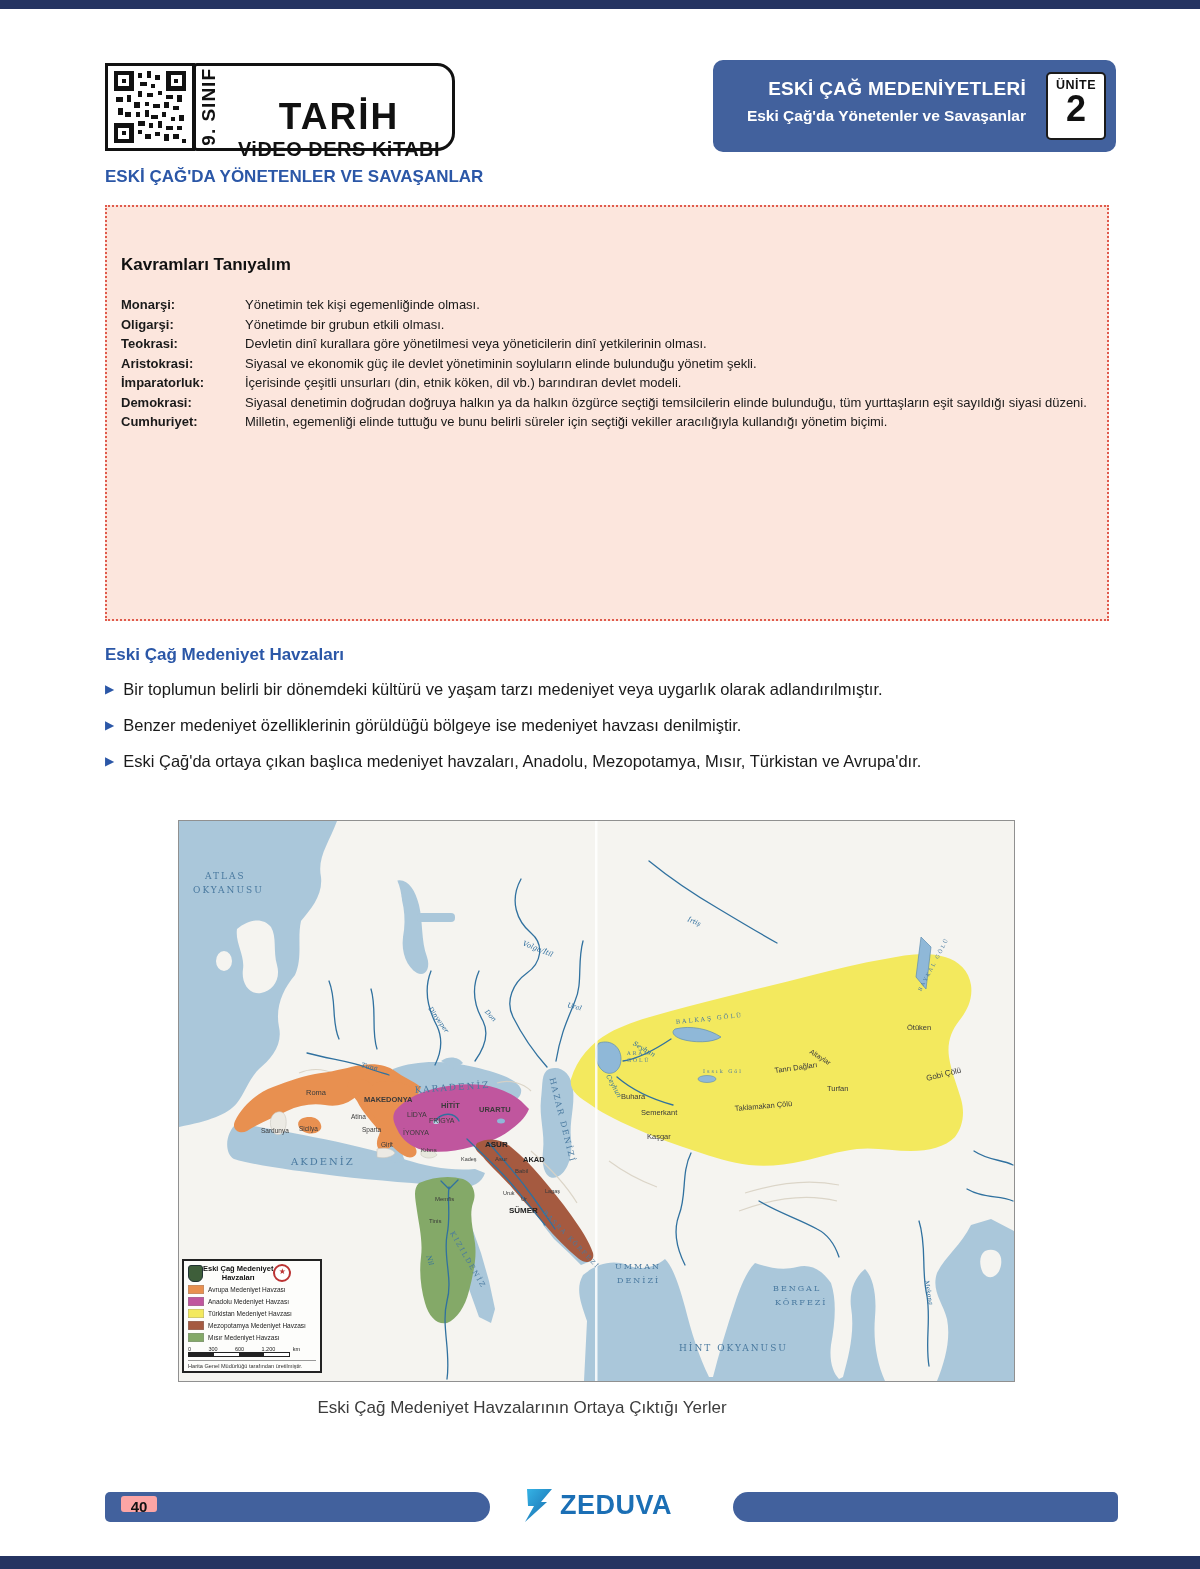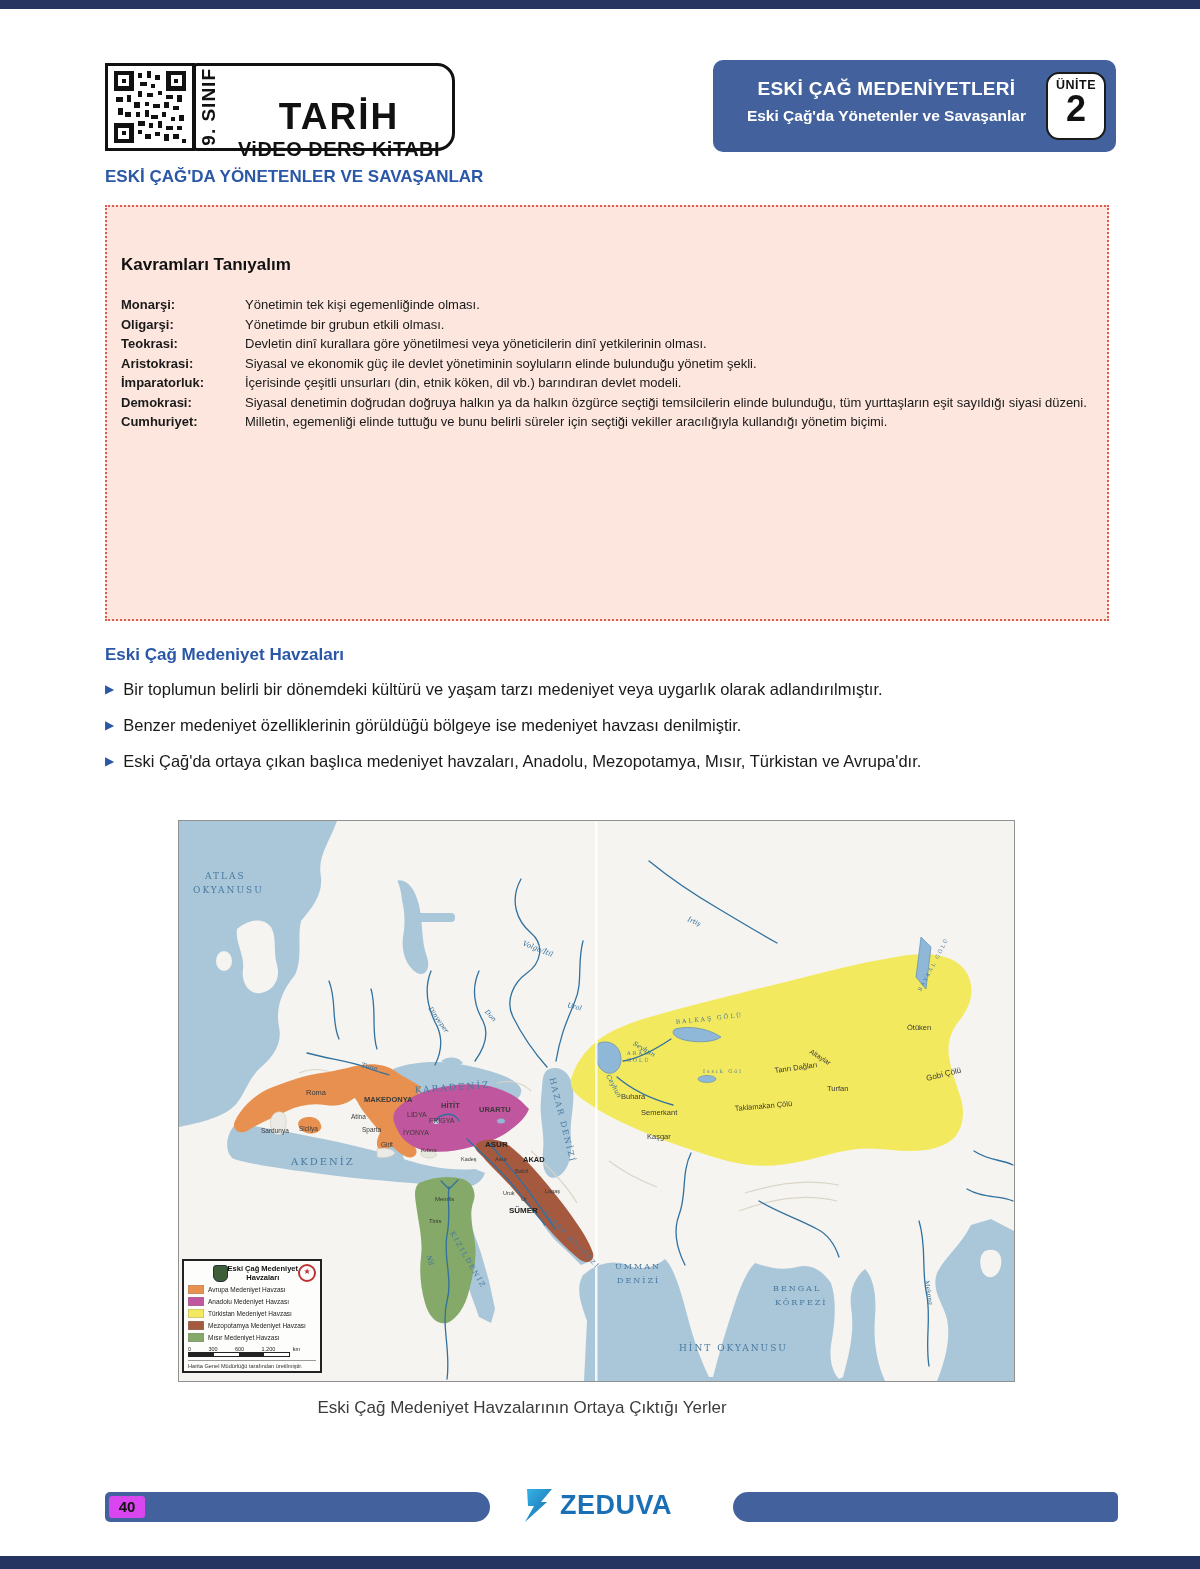--- a/index.html
+++ b/index.html
@@ -15,25 +15,25 @@
   .titlebox{width:256px;margin-left:-2px;border:3px solid #111;border-radius:4px 18px 18px 4px;
             display:flex;align-items:center;background:#fff;}
   .grade{writing-mode:vertical-rl;transform:rotate(180deg);font-weight:800;font-size:19px;
          letter-spacing:1px;padding:0 2px 0 6px;color:#111;}
   .booktitles{flex:1;text-align:center;line-height:1.05;}
   .booktitles .t1{font-size:37px;font-weight:700;letter-spacing:2px;color:#111;margin-top:44px;}
   .booktitles .t2{font-size:20px;font-weight:700;letter-spacing:0.5px;color:#111;margin-top:2px;}
 
   .unitbox{position:absolute;left:713px;top:60px;width:403px;height:92px;background:#42619d;
            border-radius:10px;color:#fff;}
-  .unitbox .txt{position:absolute;right:90px;top:18px;text-align:center;}
+  .unitbox .txt{position:absolute;right:90px;top:18px;text-align:right;}
   .unitbox .ut{font-size:19px;font-weight:800;letter-spacing:0.3px;}
   .unitbox .us{font-size:15.5px;font-weight:600;margin-top:7px;}
   .unitbadge{position:absolute;right:10px;top:12px;width:56px;height:64px;background:#fff;
-             border:2px solid #1a1a1a;border-radius:13px;text-align:center;color:#111;}
+             border:2px solid #1a1a1a;border-radius:5px;text-align:center;color:#111;}
   .unitbadge .b1{font-size:12.5px;font-weight:800;letter-spacing:0.5px;margin-top:4px;}
   .unitbadge .b2{font-size:36px;font-weight:900;line-height:0.95;}
 
   .pageheading{position:absolute;left:105px;top:167px;font-size:17px;font-weight:800;color:#2b57a7;}
 
   
   .concepts{position:absolute;left:105px;top:205px;width:1004px;height:416px;background:#fce6dd;
             border:2px dotted #e05a4c;box-sizing:border-box;padding:48px 15px 0 14px;}
   .concepts h3{margin:0 0 20px 0;font-size:17px;font-weight:800;color:#111;}
   .deflist{display:grid;grid-template-columns:124px 1fr;row-gap:0;font-size:13px;line-height:1.5;}
@@ -45,21 +45,21 @@
   .bullets{position:absolute;left:105px;top:678px;width:1000px;}
   .bullet{display:flex;margin-bottom:12px;font-size:16.5px;line-height:1.45;}
   .bullet .tri{color:#2b57a7;font-size:12px;margin:3px 9px 0 0;}
 
   
   .mapwrap{position:absolute;left:178px;top:820px;width:835px;height:560px;border:1px solid #909090;
            background:#aac7da;}
   .mapwrap svg{display:block;}
   .legend{position:absolute;left:3px;bottom:8px;width:140px;background:#fdfdfb;border:2px solid #222;
           padding:3px 4px 2px 4px;box-sizing:border-box;}
-  .legend .lhead{display:flex;align-items:center;justify-content:flex-end;}
+  .legend .lhead{display:flex;align-items:center;justify-content:flex-start;}
   .legend .ltitle{text-align:center;font-size:7.5px;font-weight:800;line-height:1.2;color:#111;}
   .emblem1{width:13px;height:15px;background:#3e5e3a;border-radius:3px 3px 6px 6px;border:1px solid #233;}
   .emblem2{width:14px;height:14px;border:2px solid #b33;border-radius:50%;background:#fff;
            color:#b33;font-size:8px;line-height:12px;text-align:center;}
   .lrow{display:flex;align-items:center;margin-top:3px;}
   .lrow svg{flex:0 0 auto;}
   .lrow .llab{font-size:6.5px;margin-left:4px;color:#222;}
   .scale{margin-top:4px;}
   .scalebar{display:flex;height:3px;width:100px;border:0.5px solid #222;}
   .scalebar i{flex:1;}
@@ -68,21 +68,21 @@
   .scalelabels{display:flex;justify-content:space-between;width:112px;font-size:5.5px;color:#222;}
   .lsource{border-top:1px solid #999;margin-top:3px;padding-top:2px;font-size:5.6px;color:#333;}
 
   .mapcaption{position:absolute;left:0;top:1398px;width:1044px;text-align:center;
               font-size:17px;color:#3c3c3c;}
 
   
   .fbar{position:absolute;top:1492px;height:30px;background:#42619d;}
   .fbar.left{left:105px;width:385px;border-radius:5px 15px 15px 5px;}
   .fbar.right{left:733px;width:385px;border-radius:15px 5px 5px 15px;}
-  .pagenum{position:absolute;left:4px;top:4px;width:36px;height:22px;background:#d946ef;border-radius:3px;
+  .pagenum{position:absolute;left:16px;top:4px;width:36px;height:16px;background:#fca5a5;border-radius:3px;
            font-size:15px;font-weight:800;color:#111;text-align:center;line-height:22px;}
   .brandmark{position:absolute;left:524px;top:1489px;display:flex;align-items:center;}
   .brandmark .word{font-size:27px;font-weight:800;color:#1b6fb5;letter-spacing:0.5px;margin-left:6px;}
 
   
   text{font-family:"Liberation Sans",sans-serif;fill:#333;}
   .sea{font-family:"DejaVu Serif",serif;fill:#49799f;letter-spacing:2px;}
   .riv{font-family:"DejaVu Serif",serif;font-style:italic;fill:#2e6e9e;}
   .cty{fill:#3a3a3a;}
   .cap{fill:#222;font-weight:bold;}

